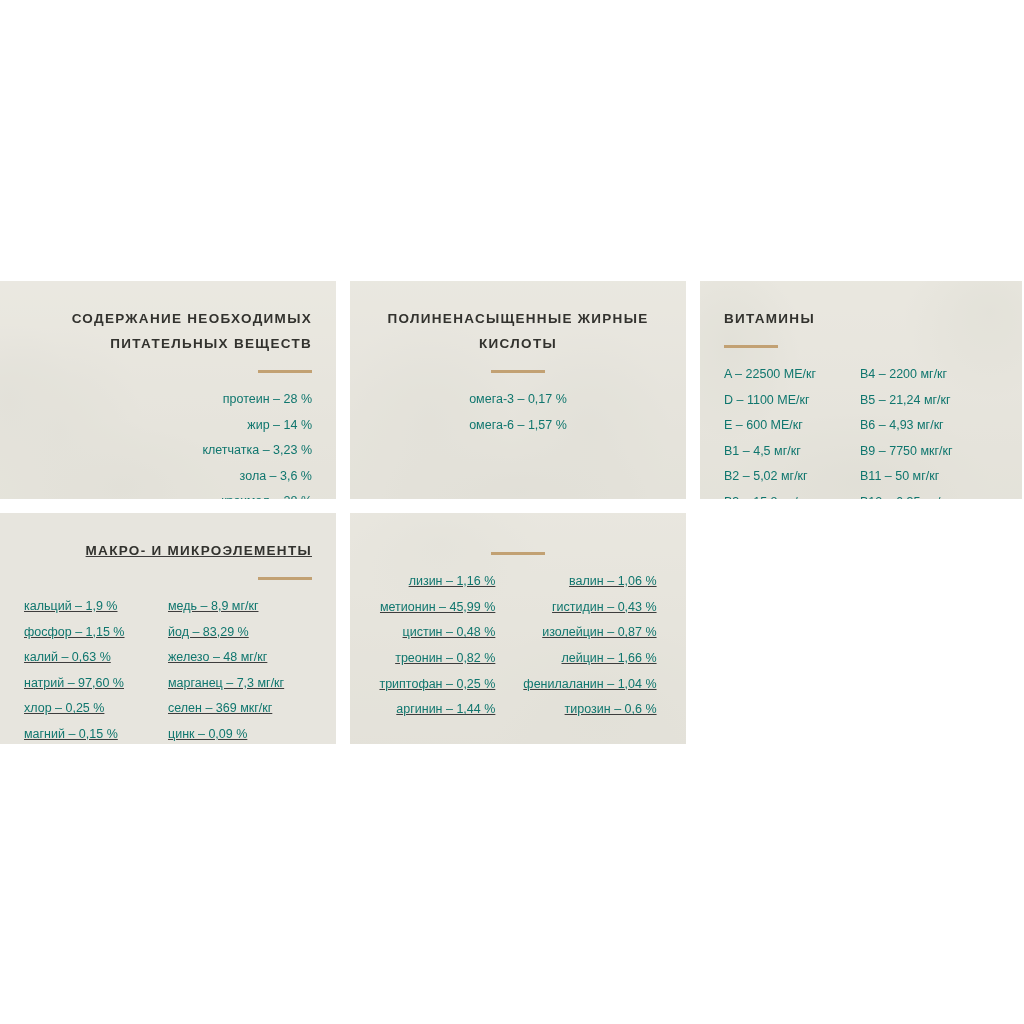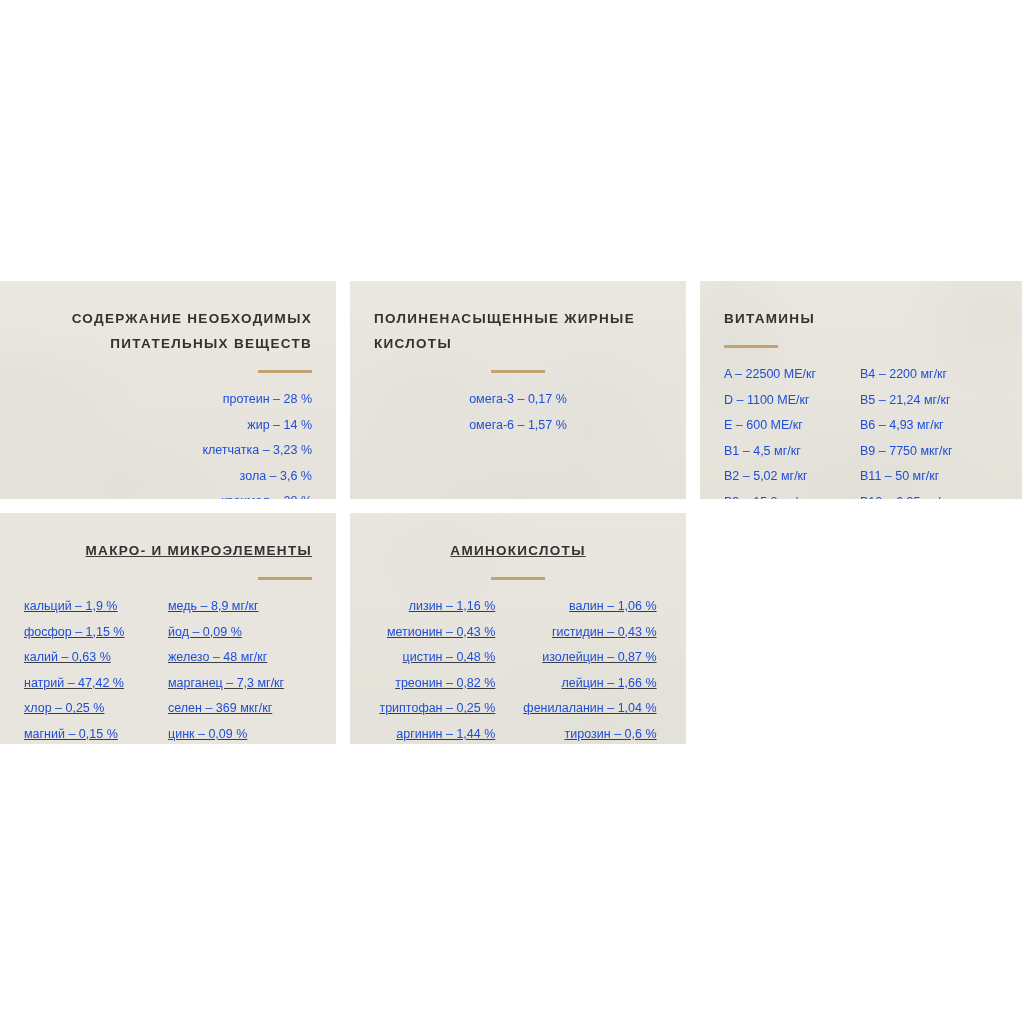--- a/index.html
+++ b/index.html
@@ -117,21 +117,21 @@
     width: 54px;
     height: 3px;
     background: #c2a173;
     margin: 13px 0 14px 0;
   }
   .rule.right { margin-left: auto; }
   .rule.center { margin-left: auto; margin-right: auto; }
   .list {
     font-size: 12.5px;
     line-height: 2.05;
-    color: #1d4ed8;
+    color: #0f766e;
   }
   .list.right { text-align: right; }
   .cols {
     display: flex;
   }
   .cols .col {
     flex: 1 1 50%;
   }
   .cols.right .col { text-align: left; }
   .note {
@@ -173,21 +173,21 @@
             <div>зола – 3,6 %</div>
             <div>крахмал – 28 %</div>
           </div>
         </div>
       </div>
 
       <div class="card wide-mid h1">
         <div class="bg bg-mountain2"></div>
         <div class="tint"></div>
         <div class="content center-block">
-          <div class="title" style="text-align:left">ПОЛИНЕНАСЫЩЕННЫЕ ЖИРНЫЕ КИСЛОТЫ</div>
+          <div class="title" style="text-align:center">ПОЛИНЕНАСЫЩЕННЫЕ ЖИРНЫЕ КИСЛОТЫ</div>
           <div class="rule center"></div>
           <div class="list">
             <div>омега-3 – 0,17 %</div>
             <div>омега-6 – 1,57 %</div>
           </div>
         </div>
       </div>
 
       <div class="card wide-right h1">
         <div class="bg bg-forest"></div>
@@ -224,46 +224,45 @@
         <div class="bg bg-plain"></div>
         <div class="tint none"></div>
         <div class="content">
           <div class="title right">МАКРО- И МИКРОЭЛЕМЕНТЫ</div>
           <div class="rule right"></div>
           <div class="cols right">
             <div class="col list right">
               <div>кальций – 1,9 %</div>
               <div>фосфор – 1,15 %</div>
               <div>калий – 0,63 %</div>
-              <div>натрий – 47,42 %</div>
+              <div>натрий – 97,60 %</div>
               <div>хлор – 0,25 %</div>
               <div>магний – 0,15 %</div>
             </div>
             <div class="col list right">
               <div>медь – 8,9 мг/кг</div>
-              <div>йод – 0,09 %</div>
+              <div>йод – 83,29 %</div>
               <div>железо – 48 мг/кг</div>
               <div>марганец – 7,3 мг/кг</div>
               <div>селен – 369 мкг/кг</div>
               <div>цинк – 0,09 %</div>
             </div>
           </div>
         </div>
       </div>
 
       <div class="card wide-mid h2">
         <div class="bg bg-tower"></div>
         <div class="tint"></div>
         <div class="content center-block">
-          <div class="title" style="text-align:center">АМИНОКИСЛОТЫ</div>
           <div class="rule center"></div>
           <div class="amino-cols">
             <div class="col list">
               <div>лизин – 1,16 %</div>
-              <div>метионин – 0,43 %</div>
+              <div>метионин – 45,99 %</div>
               <div>цистин – 0,48 %</div>
               <div>треонин – 0,82 %</div>
               <div>триптофан – 0,25 %</div>
               <div>аргинин – 1,44 %</div>
             </div>
             <div class="col list">
               <div>валин – 1,06 %</div>
               <div>гистидин – 0,43 %</div>
               <div>изолейцин – 0,87 %</div>
               <div>лейцин – 1,66 %</div>

